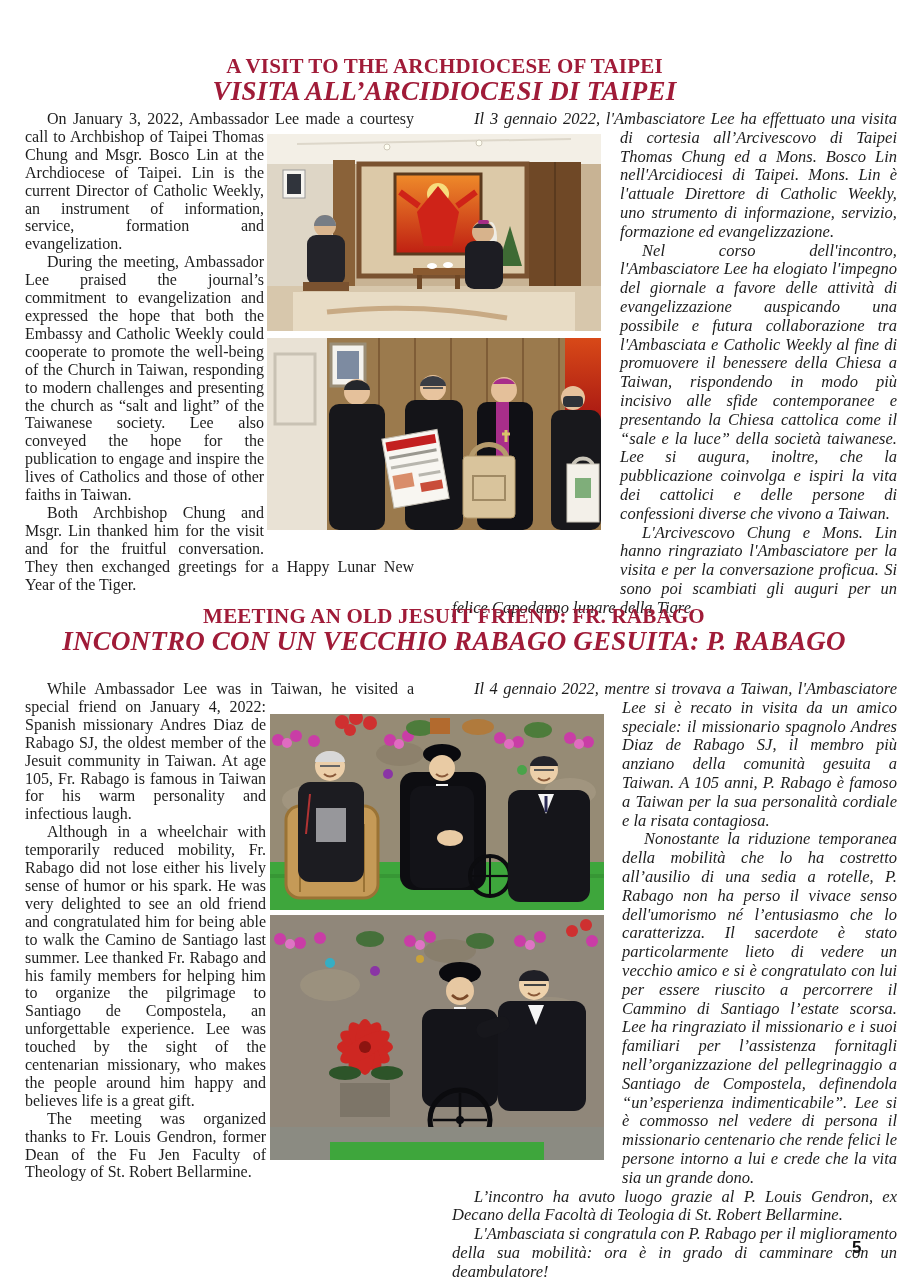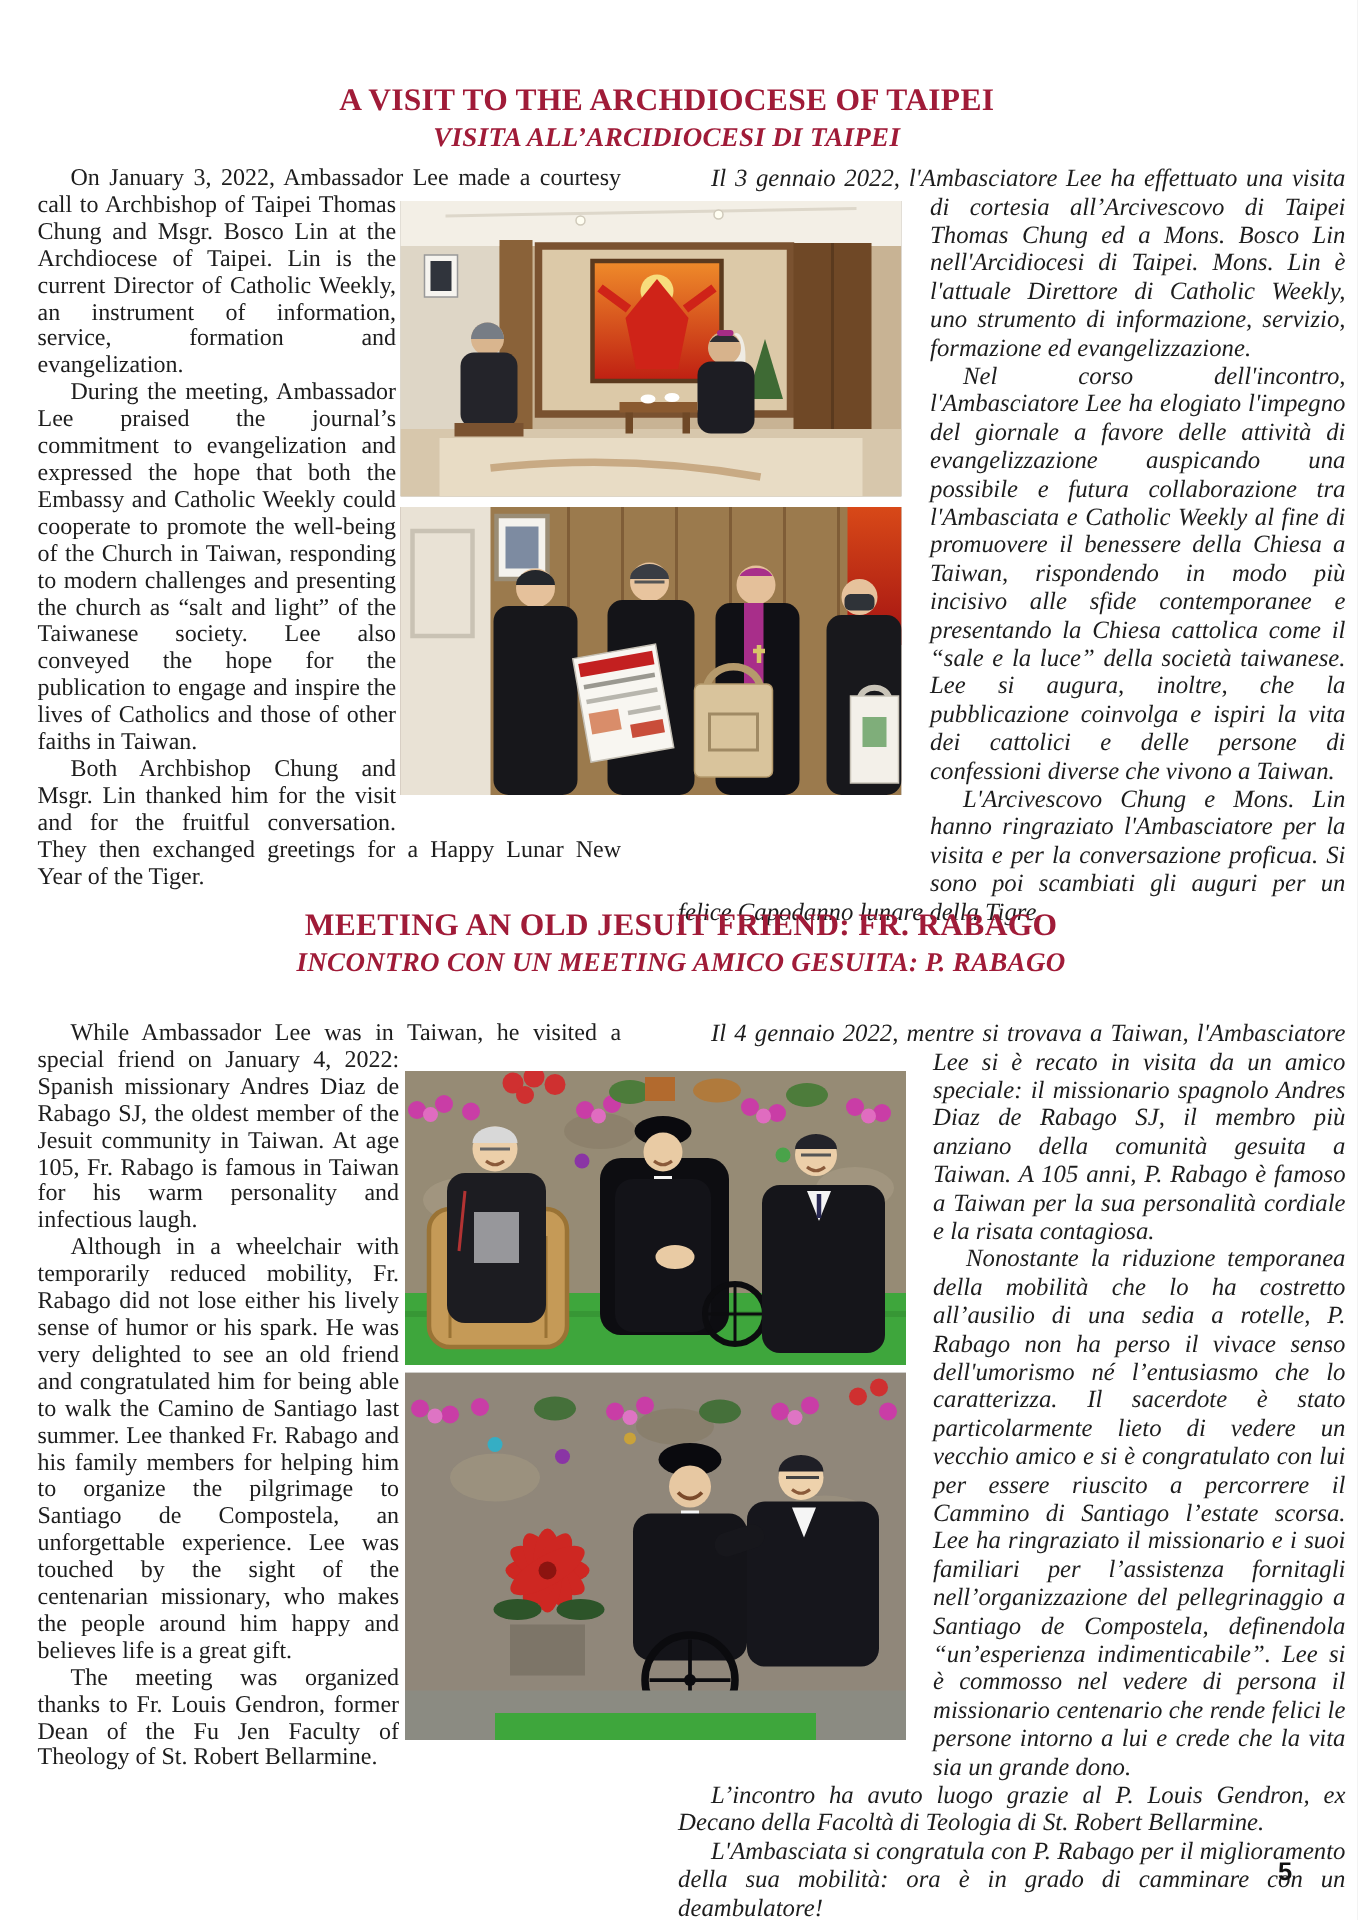--- a/index.html
+++ b/index.html
@@ -11,21 +11,21 @@
     overflow:hidden;
     font-family:"Liberation Serif", serif;
     color:#1d1d1d;
   }
   .titles{position:absolute;left:0;right:16px;text-align:center;}
   .title-en{
     font-weight:bold;font-size:21px;line-height:25px;
     color:#a01b38;letter-spacing:0.2px;
   }
   .title-it{
-    font-weight:bold;font-style:italic;font-size:18px;line-height:24px;
+    font-weight:bold;font-style:italic;font-size:27px;line-height:24px;
     color:#a01b38;letter-spacing:0.2px;
   }
   .a1-titles{top:54px;}
   .a2-titles{top:604px;margin-left:19px;}
   .article-body{
     position:absolute;left:0;width:905px;
     box-sizing:border-box;
     padding:0 8px 0 25px;
     display:flex;
   }
@@ -190,21 +190,21 @@
           <path d="M306 128 C308 118 324 118 326 128" fill="none" stroke="#c9c4b8" stroke-width="4"></path>
           <rect x="300" y="126" width="32" height="58" fill="#f3f0e9" stroke="#c9c4b8"></rect>
           <rect x="308" y="140" width="16" height="20" fill="#7fae7a"></rect>
         </svg>
       </div>
     </div>
   </div>
 
   <div class="titles a2-titles">
     <div class="title-en">MEETING AN OLD JESUIT FRIEND: FR. RABAGO</div>
-    <div class="title-it">INCONTRO CON UN MEETING AMICO GESUITA: P. RABAGO</div>
+    <div class="title-it">INCONTRO CON UN VECCHIO RABAGO GESUITA: P. RABAGO</div>
   </div>
 
   <div class="article-body a2-body">
     <div class="col col-en" lang="en">
       <div class="fr-strut"></div>
       <div class="fr-spacer a2-left-sp"></div>
       <p>While Ambassador Lee was in Taiwan, he visited a special friend on January 4, 2022: Spanish missionary Andres Diaz de Rabago SJ, the oldest member of the Jesuit community in Taiwan. At age 105, Fr. Rabago is famous in Taiwan for his warm personality and infectious laugh.</p>
       <p>Although in a wheelchair with temporarily reduced mobility, Fr. Rabago did not lose either his lively sense of humor or his spark. He was very delighted to see an old friend and congratulated him for being able to walk the Camino de Santiago last summer. Lee thanked Fr. Rabago and his family members for helping him to organize the pilgrimage to Santiago de Compostela, an unforgettable experience. Lee was touched by the sight of the centenarian missionary, who makes the people around him happy and believes life is a great gift.</p>
       <p>The meeting was organized thanks to Fr. Louis Gendron, former Dean of the Fu Jen Faculty of Theology of St. Robert Bellarmine.</p>
     </div>

